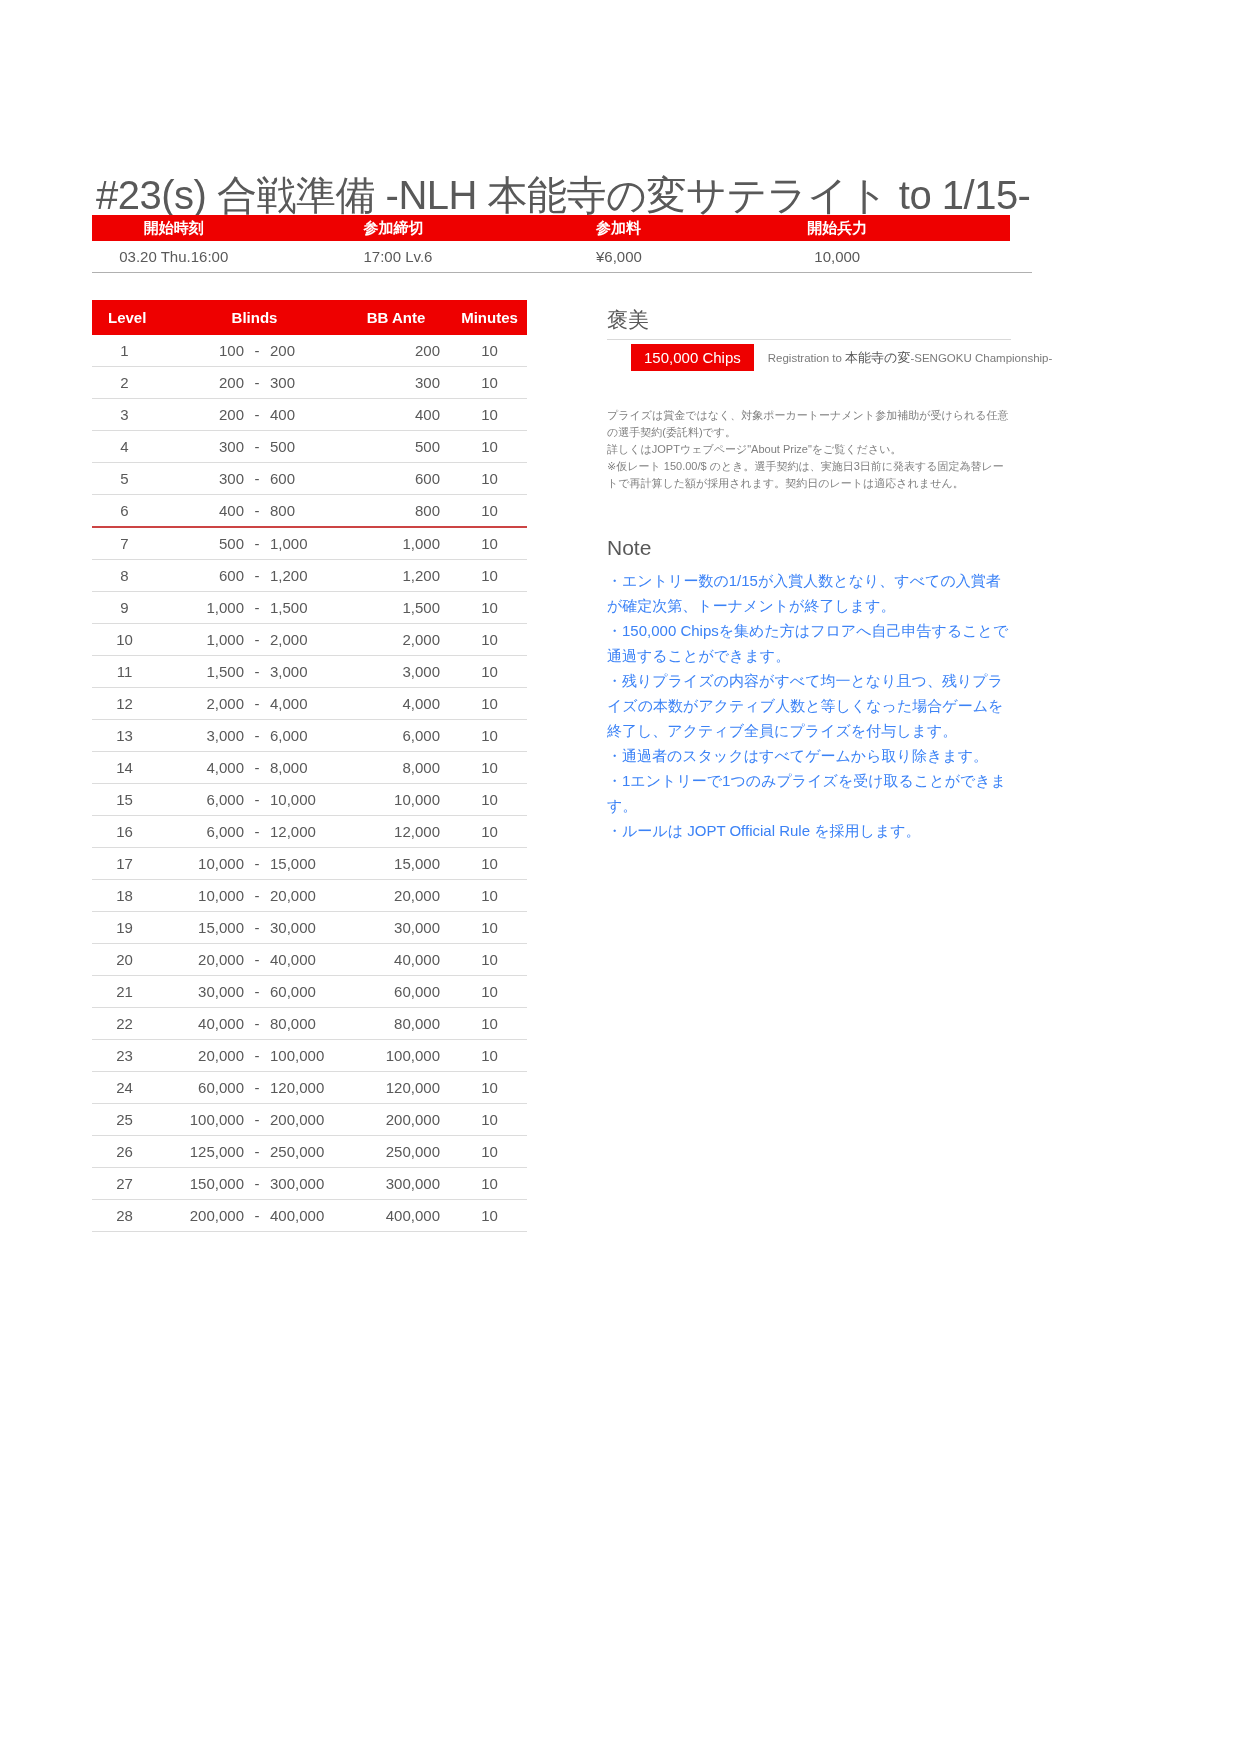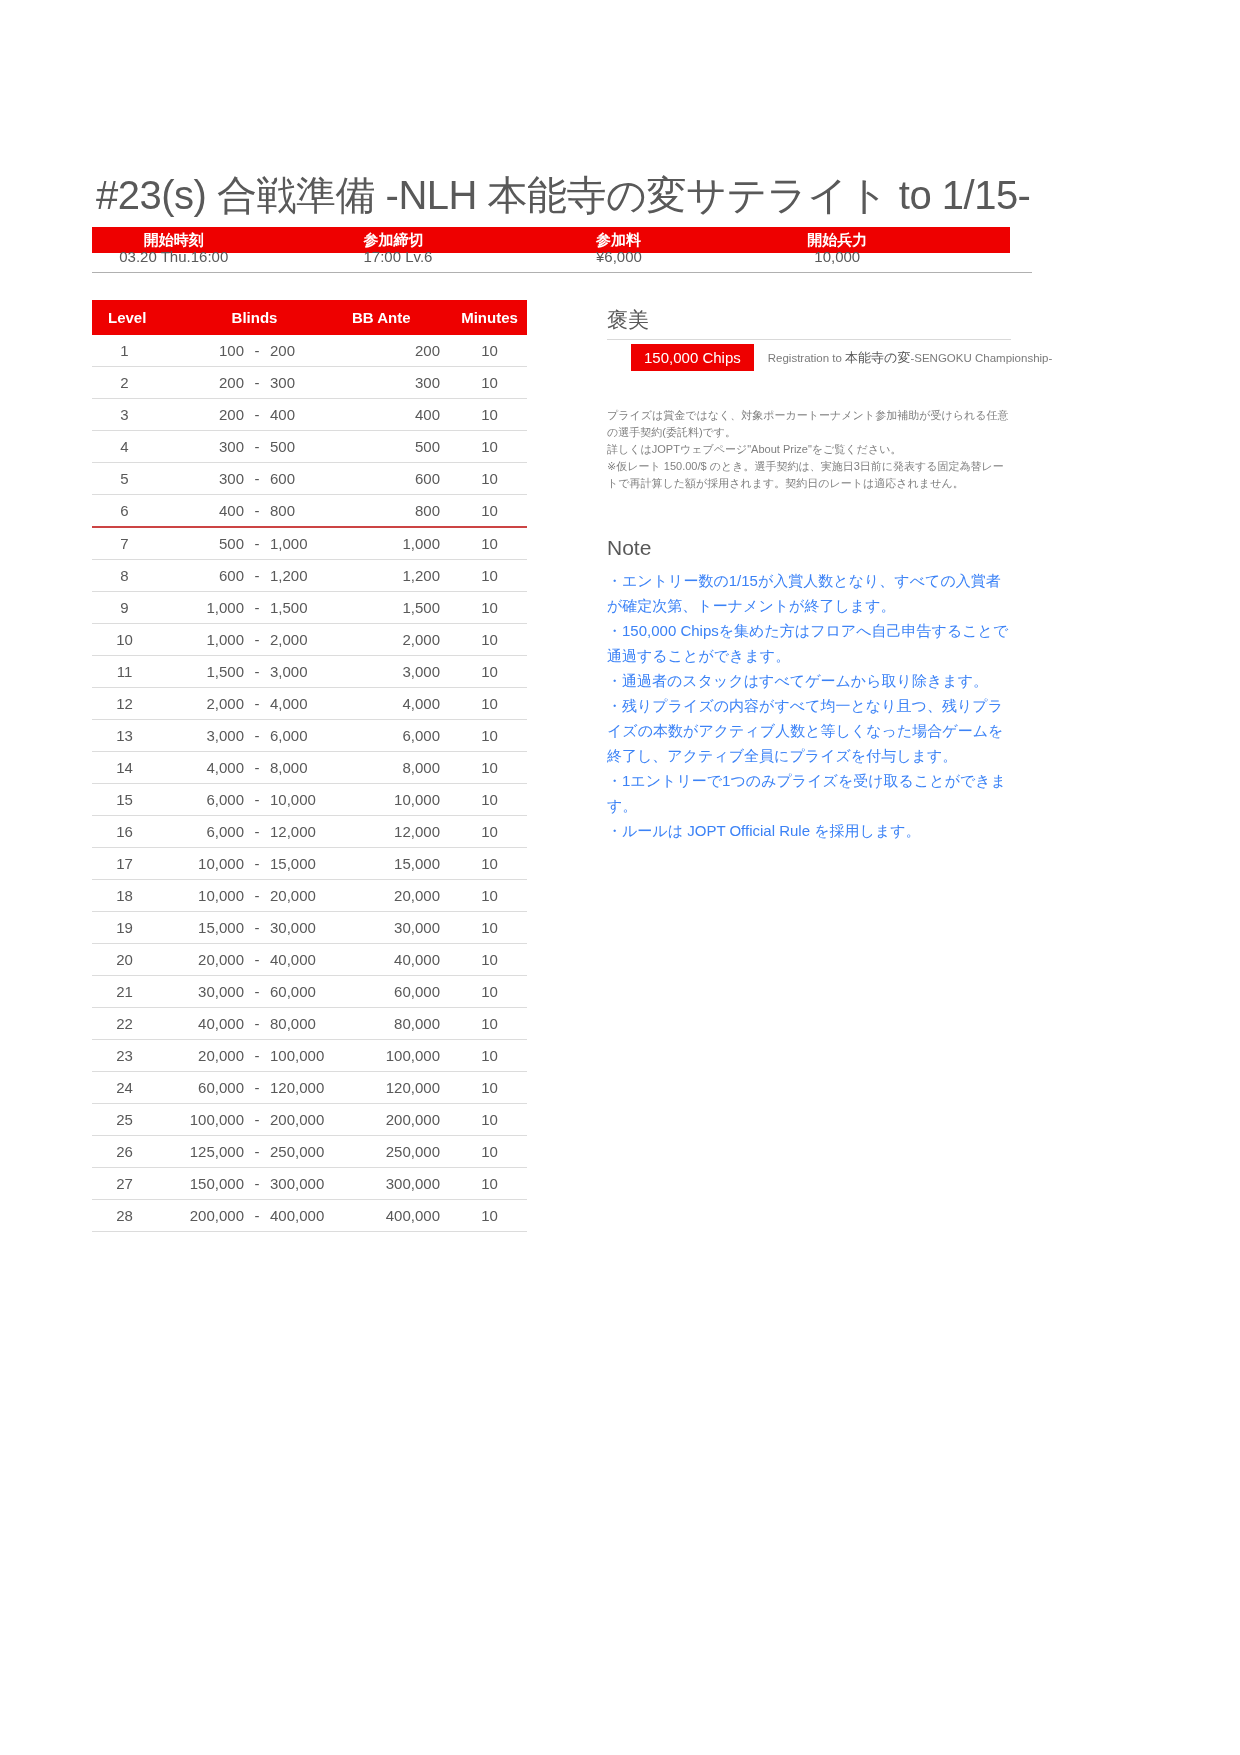--- a/index.html
+++ b/index.html
@@ -14,42 +14,42 @@
     font-family:"Liberation Sans","DejaVu Sans",sans-serif;overflow:hidden;
   }
   .title{
     position:absolute;left:96px;top:144px;font-size:40px;line-height:1.2;
     color:var(--gray-text);font-weight:400;white-space:nowrap;letter-spacing:-0.5px;
   }
   
   .info-bar{
     position:absolute;left:92px;top:215px;width:918px;height:26px;background:var(--red);
     display:grid;grid-template-columns:repeat(4,1fr);align-items:center;
-    color:#ffffff;font-size:15px;font-weight:700;margin-top:12px;
+    color:#ffffff;font-size:15px;font-weight:700;
   }
   .info-values{
     position:absolute;left:92px;top:241px;width:918px;height:31px;
     display:grid;grid-template-columns:repeat(4,1fr);align-items:center;
     color:var(--gray-text);font-size:15px;
   }
   .info-rule{position:absolute;left:92px;top:272px;width:940px;height:0;border-top:1px solid #b0b0b0;}
   .col-start{text-align:center;padding-right:66px;}
   .col-deadline{padding-left:42px;}
   .col-fee{padding-left:45px;}
   .col-stack{text-align:center;padding-right:116px;}
 
   
   .struct{position:absolute;left:92px;top:300px;width:435px;}
   .struct-header{
     display:grid;grid-template-columns:65px 1fr 100px 75px;height:35px;align-items:center;
     background:var(--red);color:#ffffff;font-size:15px;font-weight:700;
   }
   .sh-level{padding-left:16px;}
   .sh-blinds{text-align:center;}
-  .sh-ante{text-align:left;padding-right:12px;}
+  .sh-ante{text-align:center;padding-right:12px;}
   .sh-min{text-align:center;}
   .srow{
     display:grid;grid-template-columns:65px 1fr 100px 75px;height:31px;align-items:center;
     font-size:15px;color:var(--gray-text);border-bottom:1px solid var(--light-line);
   }
   .srow.cutoff{border-bottom:2px solid var(--cutoff-red);}
   .sc-level{text-align:center;}
   .sc-blinds{display:grid;grid-template-columns:1fr 26px 82px;}
   .sc-sb{text-align:right;}
   .sc-dash{text-align:center;}
@@ -389,20 +389,20 @@
     </div>
     <div class="disclaimer" id="disclaimer">
         <div class="dline">プライズは賞金ではなく、対象ポーカートーナメント参加補助が受けられる任意の選手契約(委託料)です。</div>
         <div class="dline">詳しくはJOPTウェブページ"About Prize"をご覧ください。</div>
         <div class="dline">※仮レート 150.00/$ のとき。選手契約は、実施日3日前に発表する固定為替レートで再計算した額が採用されます。契約日のレートは適応されません。</div>
       </div>
     <div class="note-heading">Note</div>
     <div class="note-list" id="note-list">
         <div class="note-item">・エントリー数の1/15が入賞人数となり、すべての入賞者が確定次第、トーナメントが終了します。</div>
         <div class="note-item">・150,000 Chipsを集めた方はフロアへ自己申告することで通過することができます。</div>
+        <div class="note-item">・残りプライズの内容がすべて均一となり且つ、残りプライズの本数がアクティブ人数と等しくなった場合ゲームを終了し、アクティブ全員にプライズを付与します。</div>
         <div class="note-item">・通過者のスタックはすべてゲームから取り除きます。</div>
-        <div class="note-item">・残りプライズの内容がすべて均一となり且つ、残りプライズの本数がアクティブ人数と等しくなった場合ゲームを終了し、アクティブ全員にプライズを付与します。</div>
         <div class="note-item">・1エントリーで1つのみプライズを受け取ることができます。</div>
         <div class="note-item">・ルールは JOPT Official Rule を採用します。</div>
       </div>
   </div>
 
 </div>
 
 </body></html>

